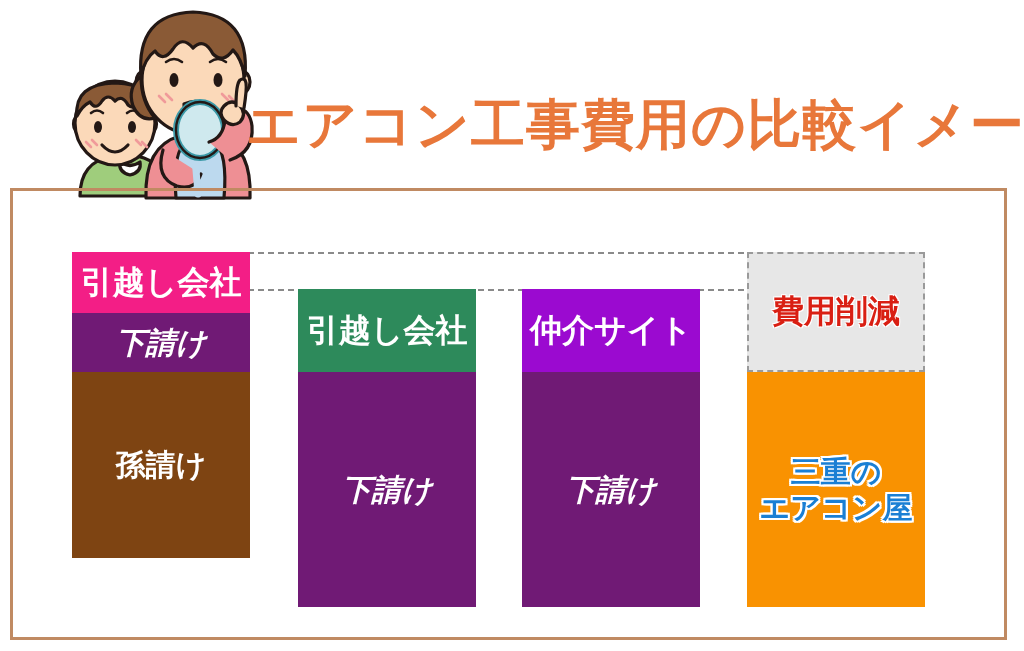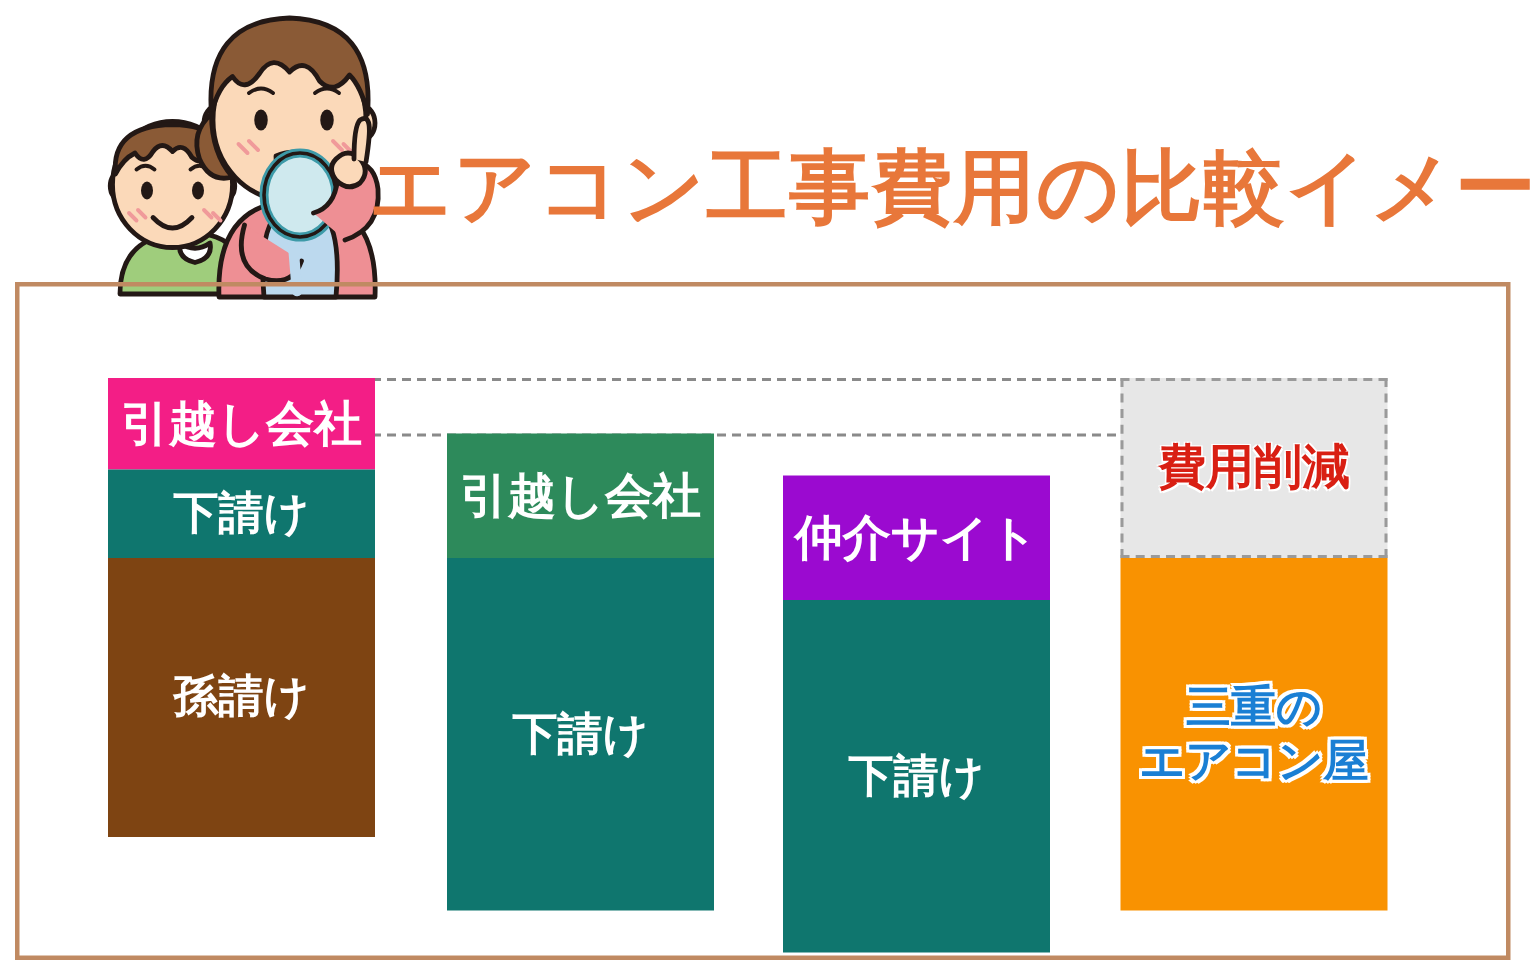--- a/index.html
+++ b/index.html
@@ -80,21 +80,21 @@
   .bar {
     position: absolute;
     bottom: 44px; 
     width: 178px;
     display: flex;
     flex-direction: column;
   }
 
   .bar-1 { left: 72px;  top: 252px; height: 355px; }
   .bar-2 { left: 298px; top: 289px; height: 318px; }
-  .bar-3 { left: 522px; top: 289px; height: 318px; margin-top: 28px; }
+  .bar-3 { left: 522px; top: 289px; height: 318px; }
   .bar-4 { left: 747px; top: 252px; height: 355px; }
 
   .seg {
     box-sizing: border-box;
     display: flex;
     align-items: center;
     justify-content: center;
     text-align: center;
     font-weight: bold;
     color: #ffffff;
@@ -109,21 +109,21 @@
     letter-spacing: 0px;
   }
   .seg-body {
     font-size: 30px;
   }
   .seg-brand {
     font-size: 30px;
   }
 
   .seg-pink   { background: #f31e86; text-align: center; }
-  .seg-blue   { background: #0f766e; }
+  .seg-blue   { background: #701a75; font-style: italic; }
   .seg-brown  { background: #7e4412; }
   .seg-green  { background: #2d8a5b; }
   .seg-purple { background: #9b0ad0; }
   .seg-orange { background: #f99201; text-align: center; }
 
   .seg-save {
     background: #e7e7e7;
     border: 2px dashed #9a9a9a;
     color: #d91f13;
     font-size: 32px;

